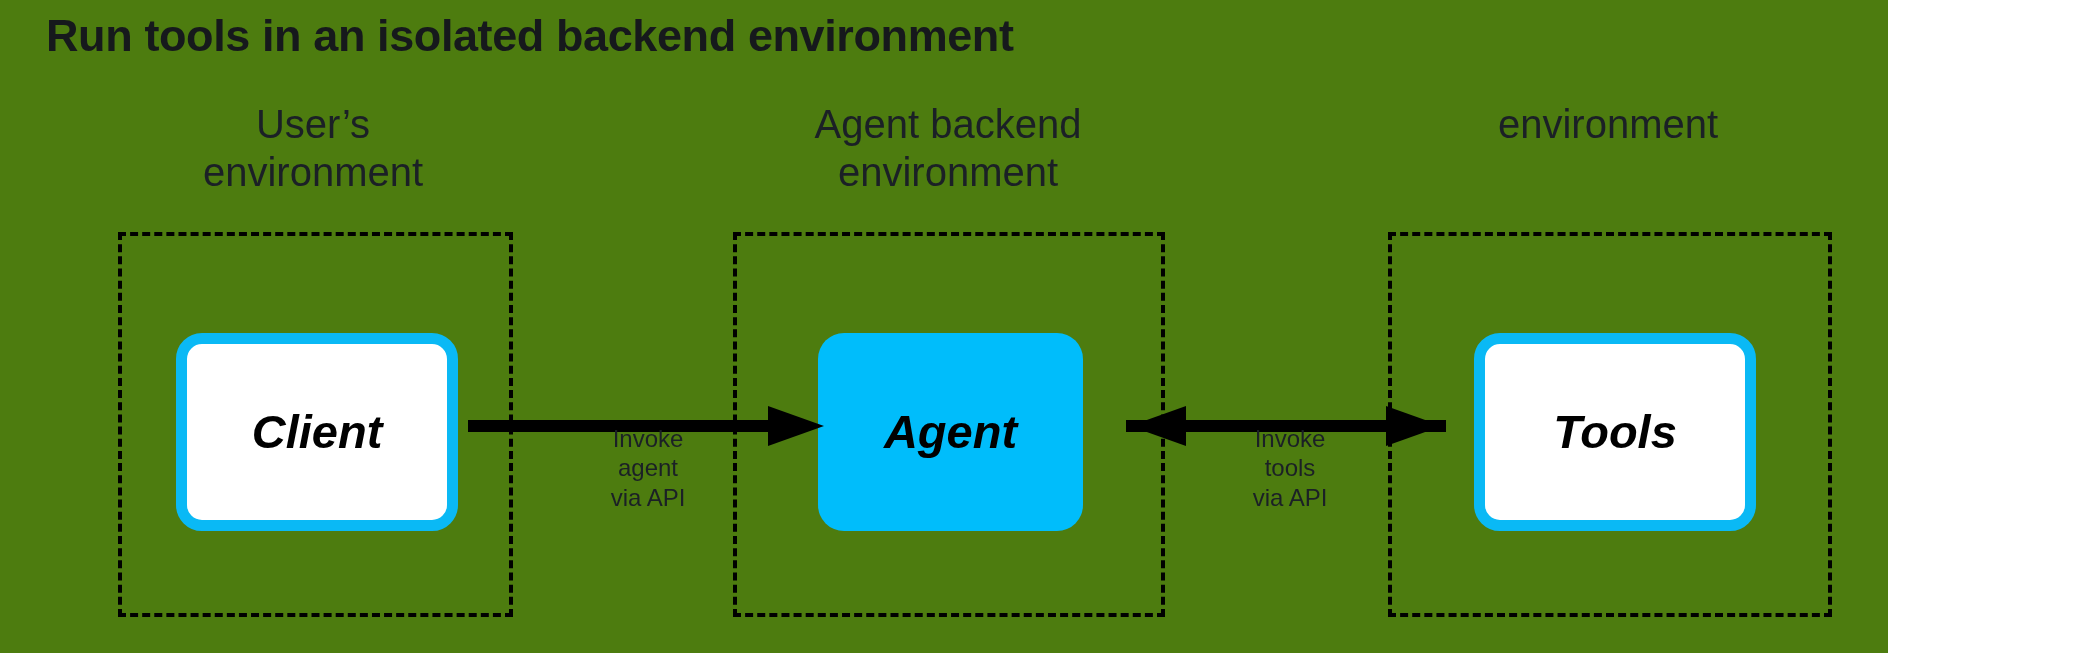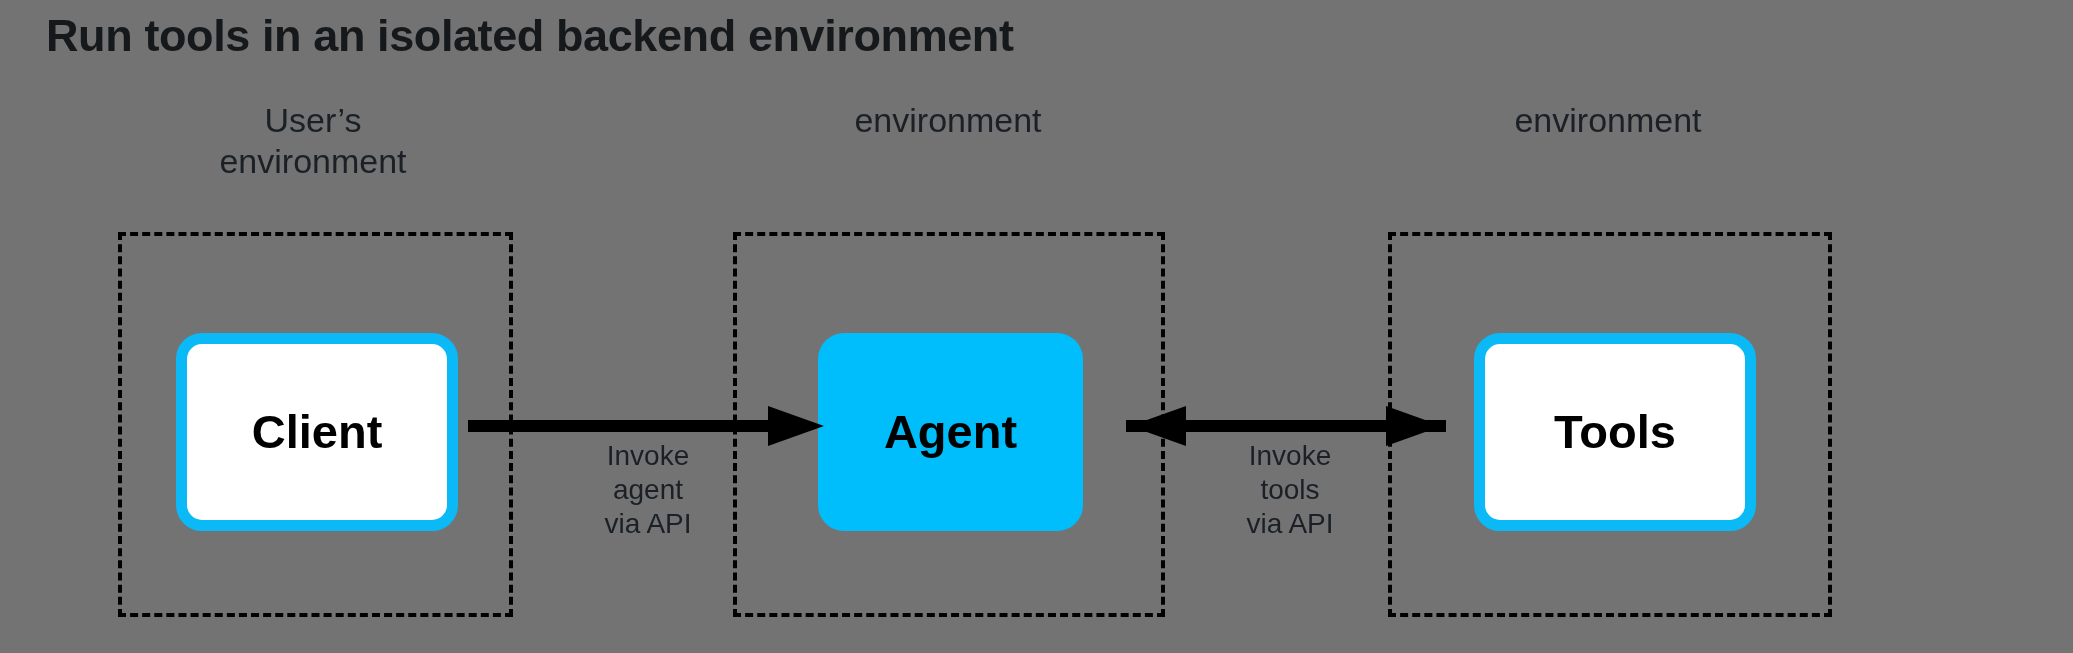--- a/index.html
+++ b/index.html
@@ -7,23 +7,23 @@
     padding: 0;
     background: #ffffff;
   }
   body {
     font-family: "Liberation Sans", sans-serif;
     -webkit-font-smoothing: antialiased;
   }
 
   #canvas {
     position: relative;
-    width: 2073px;
+    width: 1888px;
     height: 653px;
-    background: #737373;
+    background: #4d7c0f;
     overflow: hidden;
   }
 
   
   #slide-title {
     position: absolute;
     left: 46px;
     top: 10px;
     font-size: 45px;
     font-weight: bold;
@@ -31,21 +31,21 @@
     letter-spacing: -0.4px;
     white-space: nowrap;
   }
 
   
   .col-header {
     position: absolute;
     top: 100px;
     width: 430px;
     text-align: center;
-    font-size: 34px;
+    font-size: 40px;
     line-height: 1.20;
     color: #1b2026;
     font-weight: normal;
   }
   .col-header .hl { display: block; }
 
   #header-user      { left: 98px; }
   #header-agent     { left: 733px; }
   #header-tools     { left: 1393px; }
 
@@ -66,20 +66,21 @@
   .node {
     position: absolute;
     box-sizing: border-box;
     display: flex;
     align-items: center;
     justify-content: center;
     text-align: center;
     font-weight: bold;
     color: #000000;
     border-radius: 26px;
+    font-style: italic;
   }
   .node .nl { display: block; line-height: 1.10; }
 
   #node-client {
     left: 176px;
     top: 333px;
     width: 282px;
     height: 198px;
     background: #ffffff;
     border: 11px solid #0ab9f5;
@@ -109,24 +110,24 @@
     position: absolute;
     top: 398px;
     height: 56px;
   }
   #arrow-client-agent { left: 468px;  width: 356px; }
   #arrow-agent-tools  { left: 1086px; width: 400px; }
 
   
   .arrow-label {
     position: absolute;
-    top: 439px;
+    top: 424px;
     width: 240px;
     text-align: center;
-    font-size: 28px;
+    font-size: 24px;
     line-height: 1.22;
     color: #1b2026;
   }
   .arrow-label .al { display: block; }
   #label-invoke-agent { left: 528px; }
   #label-invoke-tools { left: 1170px; }
 
   
   #watermark {
     position: absolute;
@@ -145,20 +146,21 @@
 <div id="canvas">
 
   <div id="slide-title">Run tools in an isolated backend environment</div>
 
   <div class="col-header" id="header-user">
     <span class="hl">User’s</span>
     <span class="hl">environment</span>
   </div>
 
   <div class="col-header" id="header-agent">
+    <span class="hl">Agent backend</span>
     <span class="hl">environment</span>
   </div>
 
   <div class="col-header" id="header-tools">
     <span class="hl">environment</span>
   </div>
 
   <div class="env-box" id="env-user"></div>
   <div class="env-box" id="env-agent"></div>
   <div class="env-box" id="env-tools"></div>

